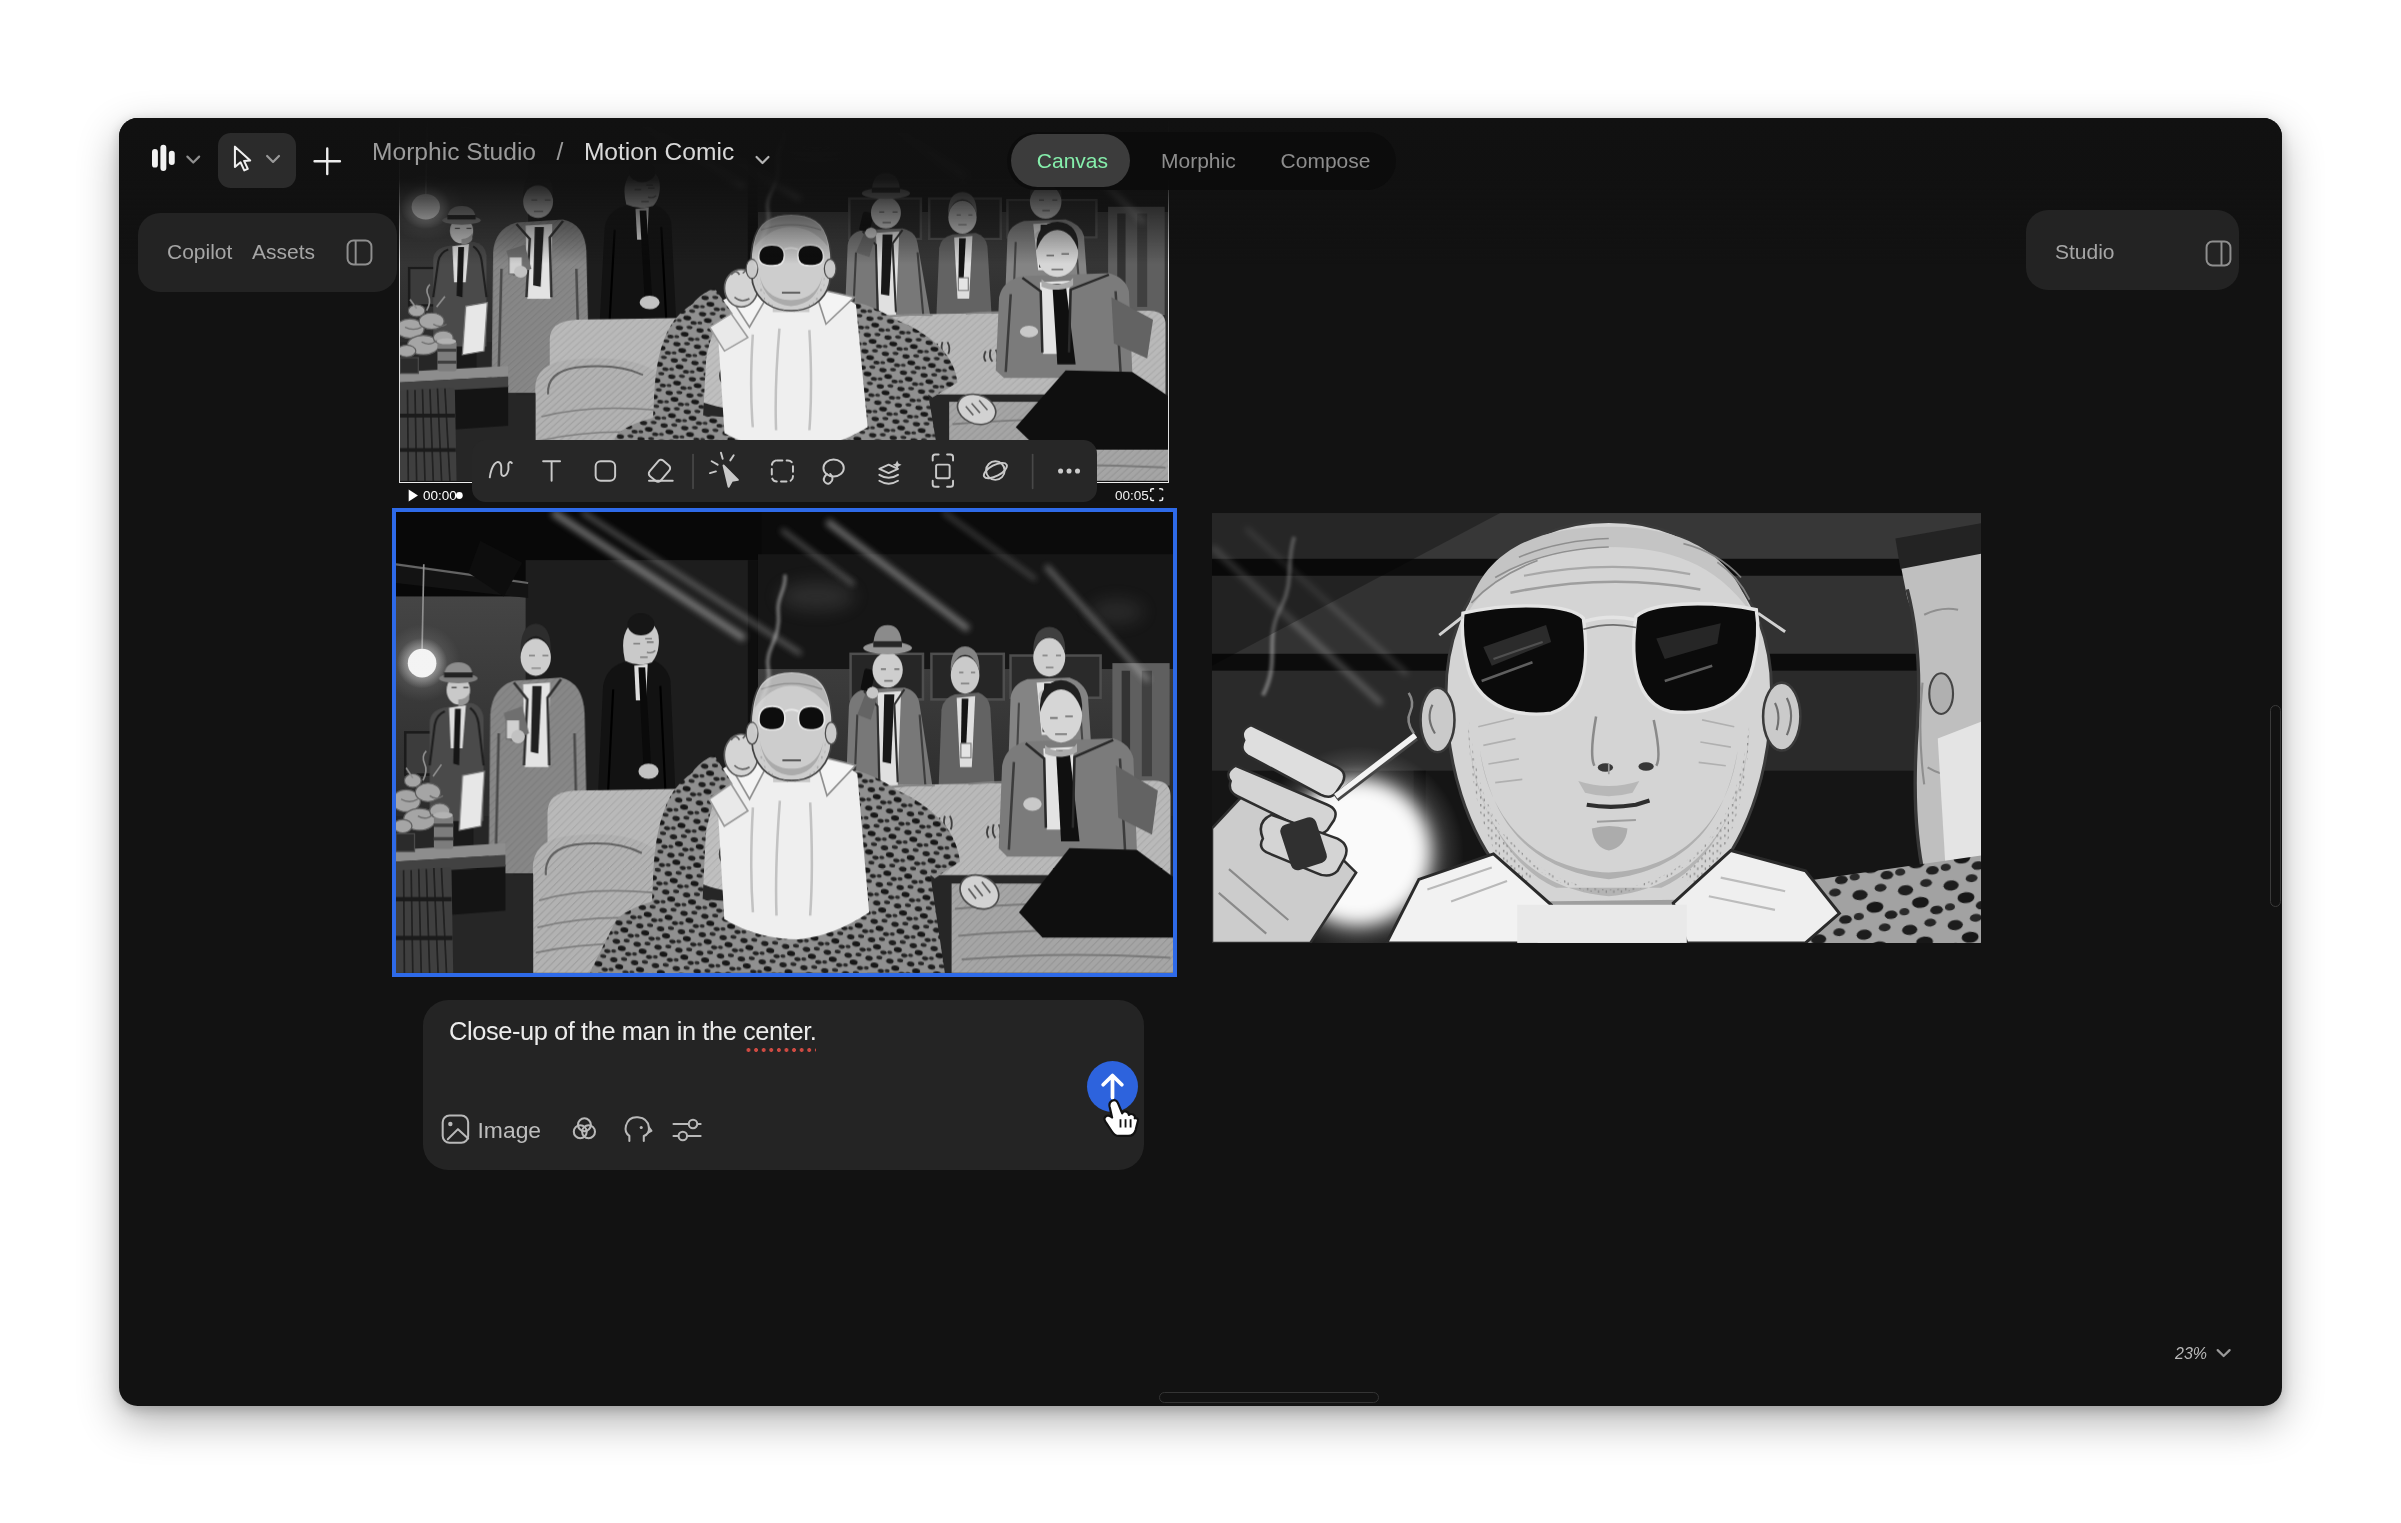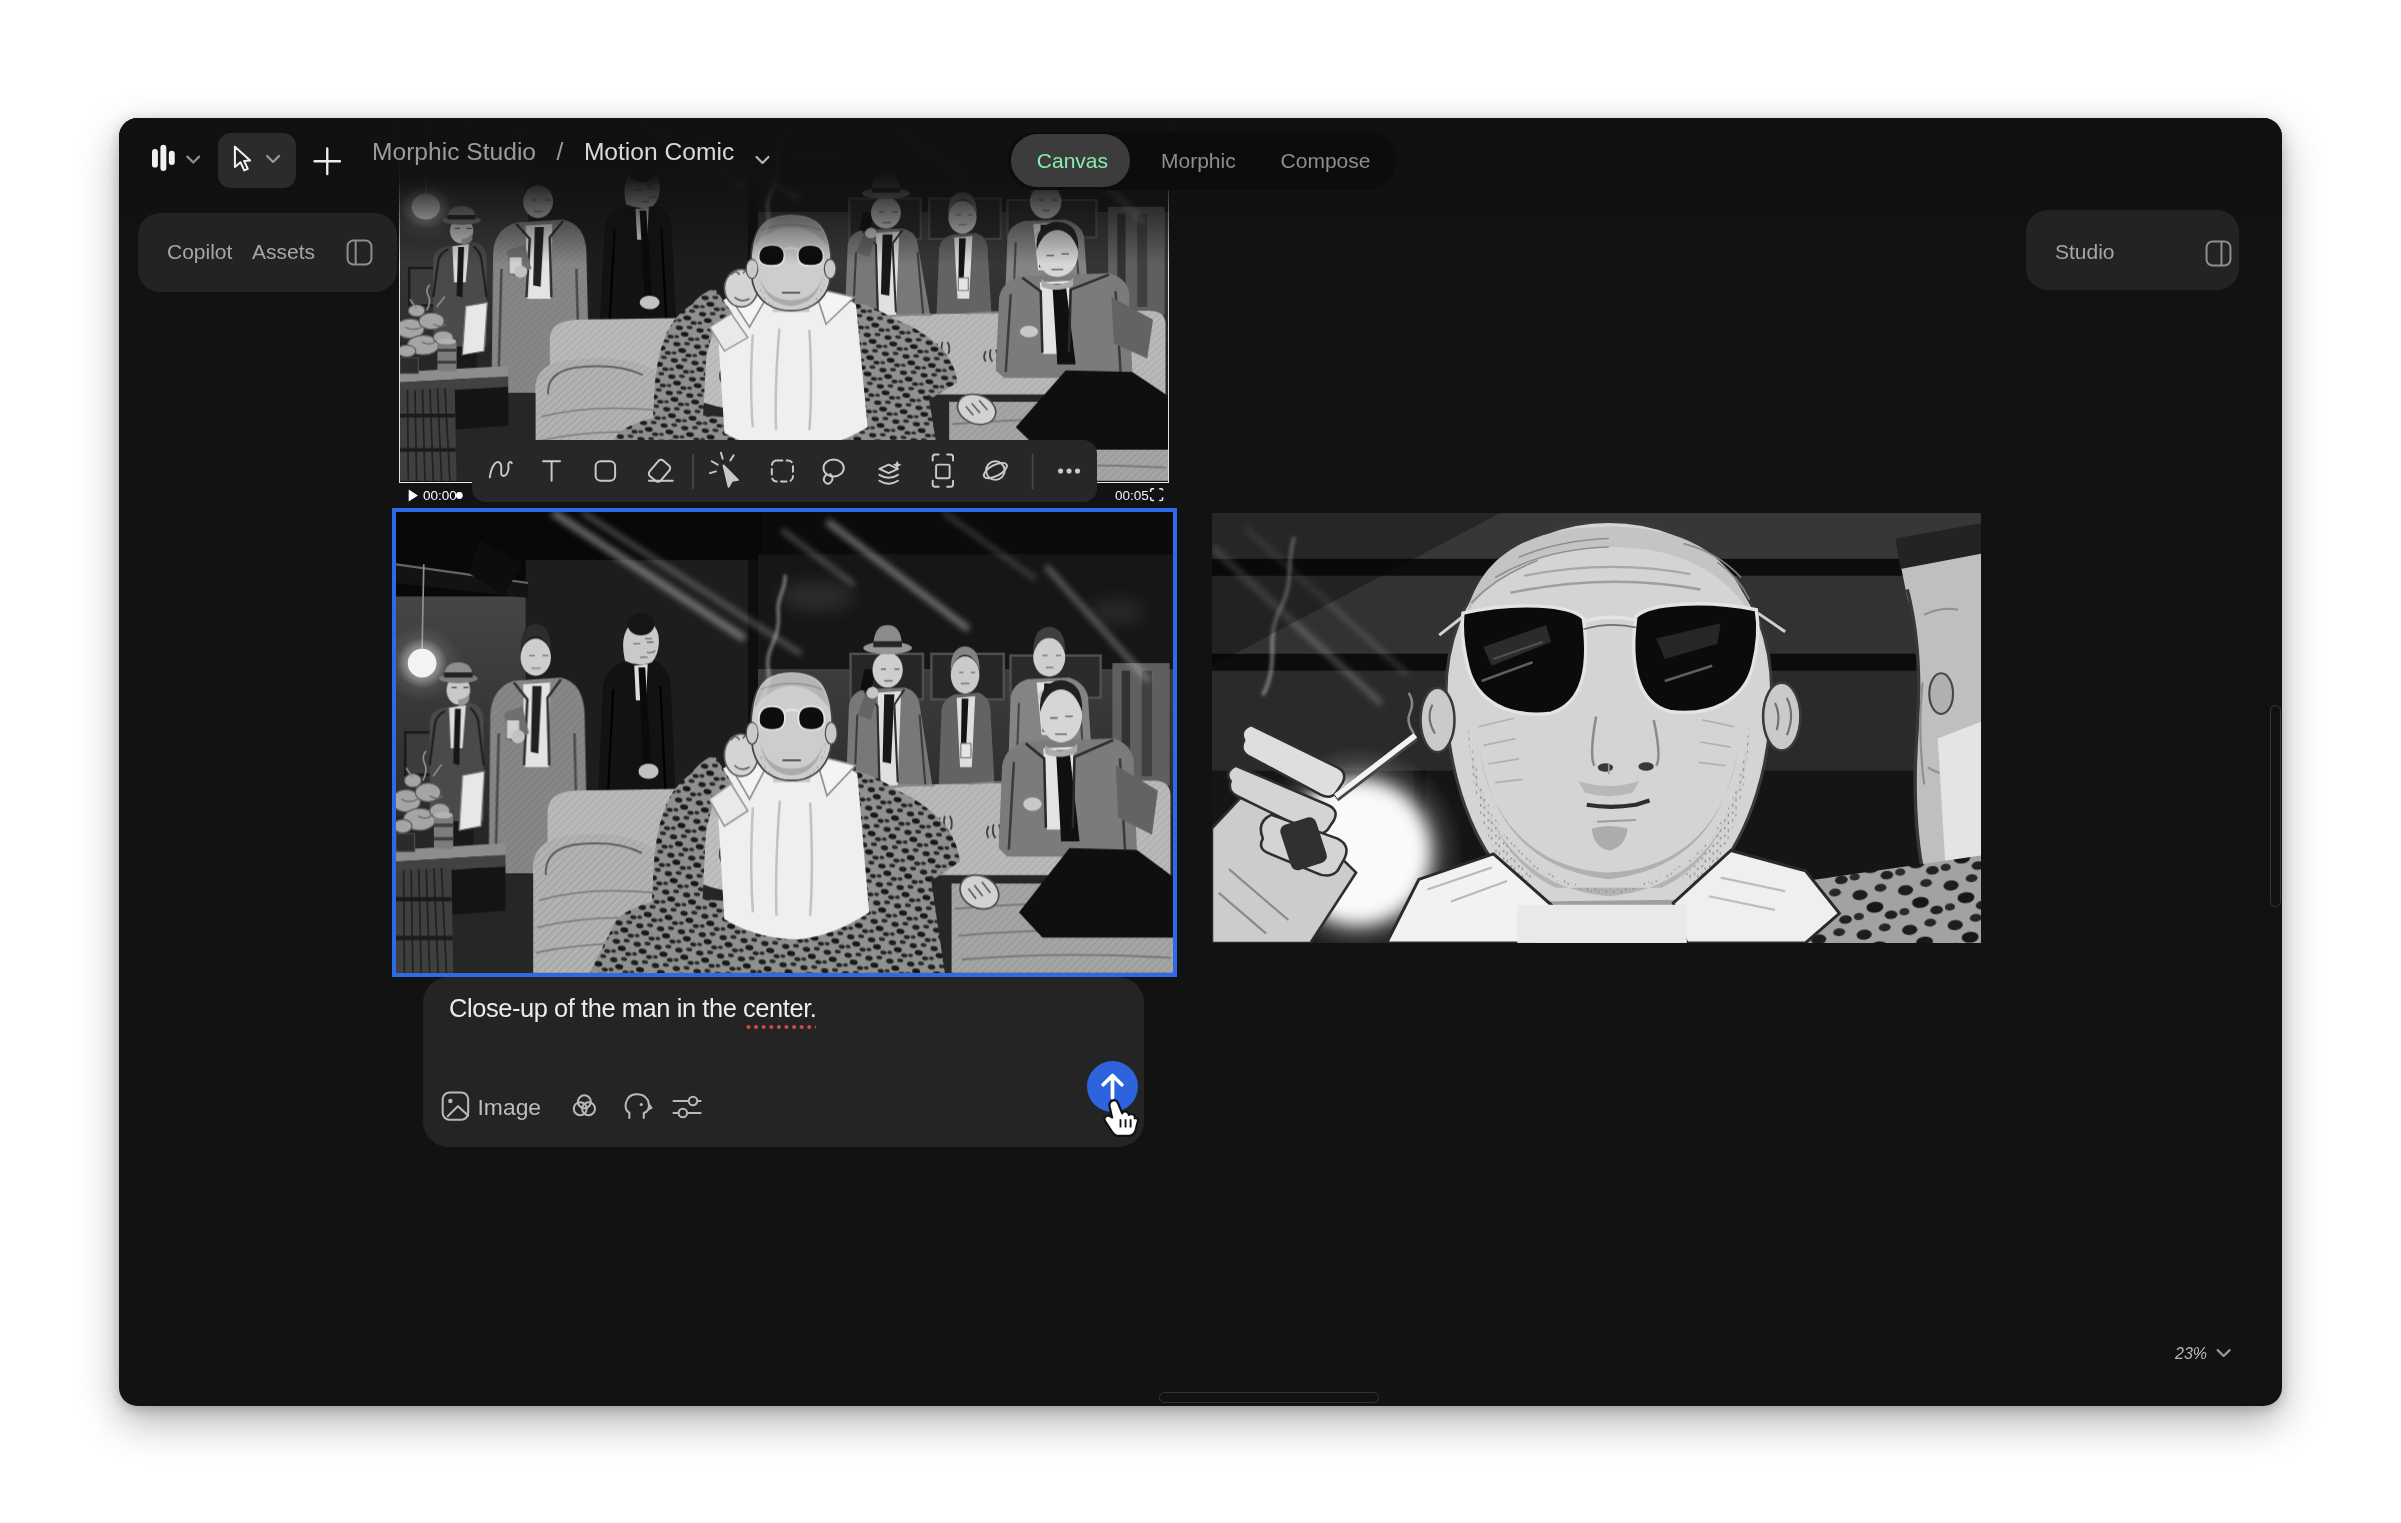--- a/index.html
+++ b/index.html
@@ -19,21 +19,21 @@
   .tabtxt{z-index:8;font-size:21px;top:30.5px;}
   .pill{background:#232323;border-radius:22px;z-index:6;}
   #lpill{left:18.6px;top:95px;width:259px;height:79px;}
   #dpill{left:1907px;top:92px;width:213px;height:80px;}
   .ptxt{font-size:21px;color:#a6a6a6;z-index:7;}
   #vidwrap{left:280px;top:0px;width:768px;height:364px;z-index:1;overflow:hidden;
     border-left:1.7px solid #dedede;border-right:1.7px solid #dedede;border-bottom:1.7px solid #ededed;}
   #selwrap{left:273px;top:390px;width:777px;height:461px;border:4.2px solid #2e6ae8;z-index:2;background:#000;overflow:hidden;}
   #rimg{left:1093px;top:395px;width:769px;height:430px;z-index:1;background:#222;overflow:hidden;}
   #toolbar{left:353px;top:322px;width:625px;height:62px;border-radius:13.6px;background:#272727;z-index:4;}
-  #prompt{left:304px;top:859px;width:721px;height:170px;border-radius:25.4px;background:#242424;z-index:3;}
+  #prompt{left:304px;top:882px;width:721px;height:170px;border-radius:25.4px;background:#242424;z-index:3;}
   #ptext{position:absolute;left:26px;top:17px;font-size:25.4px;letter-spacing:-0.4px;color:#ececec;}
   #ptext .sp{background-image:radial-gradient(circle,#cf4a42 1.9px,rgba(0,0,0,0) 2.2px);
      background-size:7.6px 4.2px;background-repeat:repeat-x;background-position:1.7px bottom;padding-bottom:7.6px;}
   #imgrow{position:absolute;left:18px;top:113px;}
   #send{left:968px;top:943px;width:51px;height:51px;border-radius:50%;background:#2d63dd;z-index:4;}
   #vsb{left:2151px;top:587px;width:8.5px;height:200px;border:1.7px solid #3a3a3a;border-radius:6px;z-index:6;}
   #hsb{left:1040px;top:1274px;width:218px;height:9.3px;border:1.7px solid #343434;border-radius:6px;z-index:6;}
   #zoomer{left:2056px;top:1227px;font-size:16px;color:#b9b9b9;z-index:6;white-space:nowrap;font-style:italic;}
   .ovl{position:absolute;z-index:3;margin-top:28px;}
   svg{display:block}

